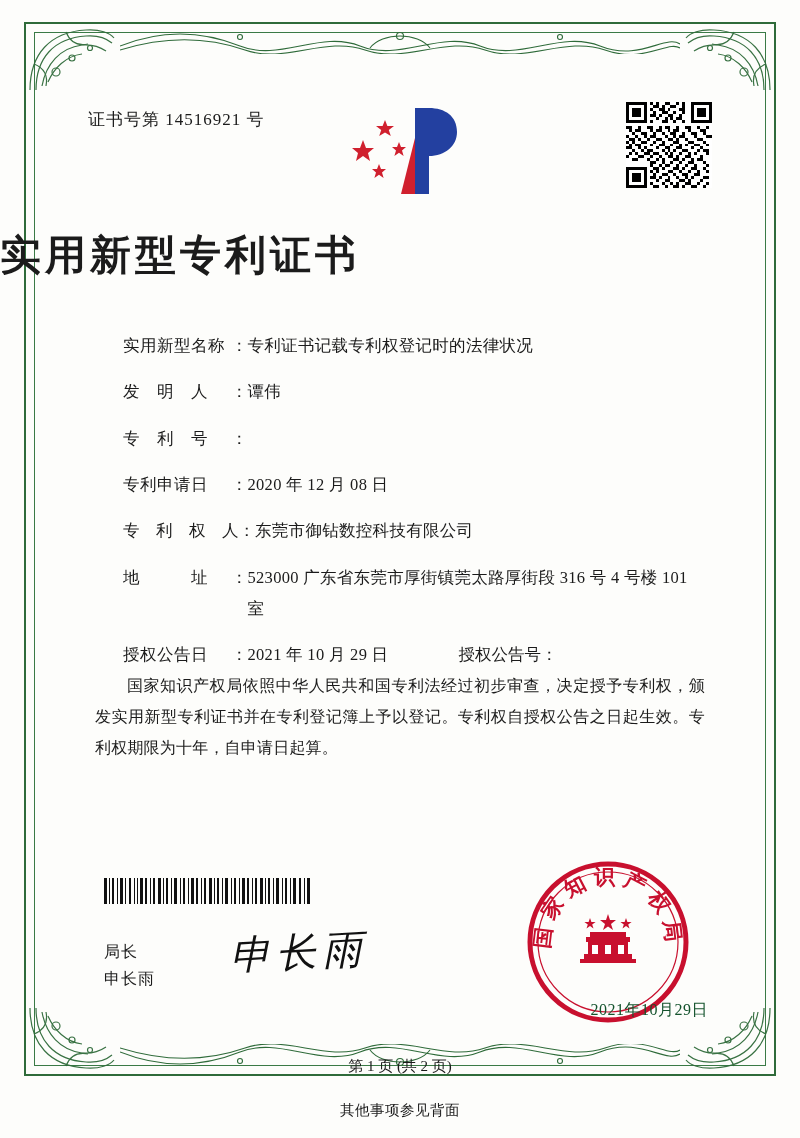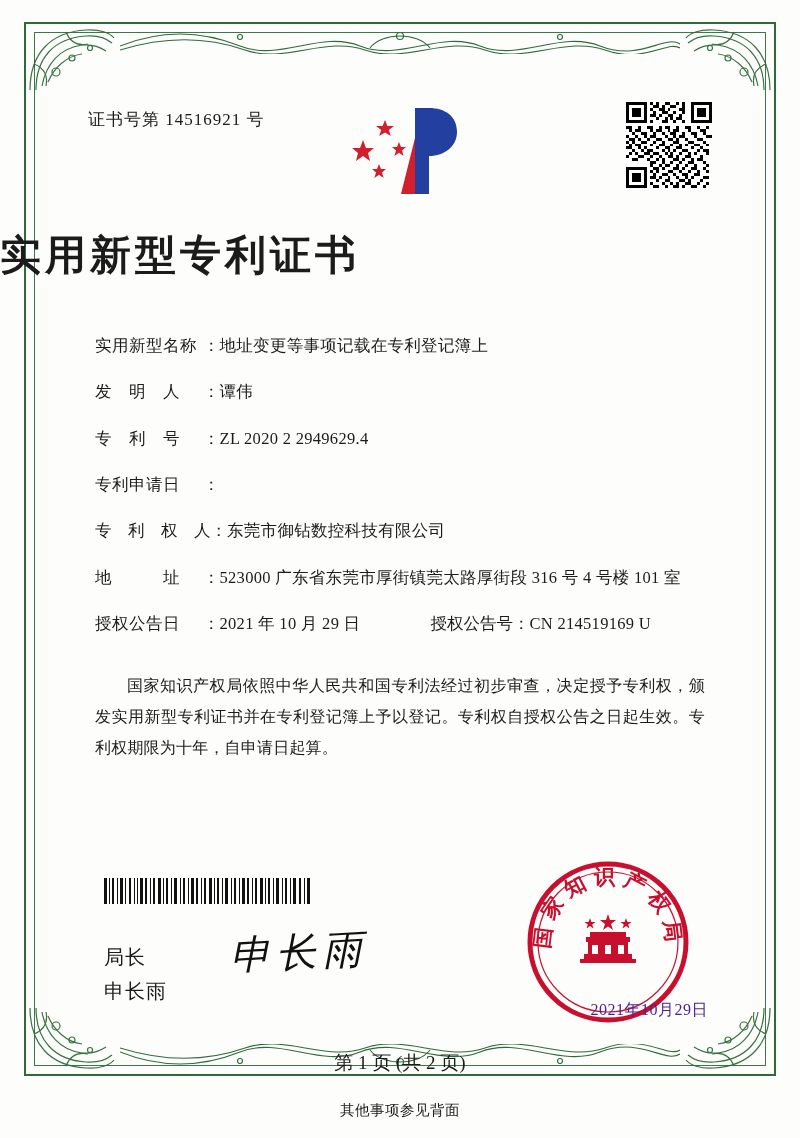--- a/index.html
+++ b/index.html
@@ -109,20 +109,21 @@
   }
   .frow {
     display: flex;
     align-items: flex-start;
     margin-bottom: 15px;
   }
   .flabel {
     flex: 0 0 108px;
     white-space: nowrap;
     letter-spacing: 0.5px;
+    margin-left: 28px;
   }
   .flabel.sp2 { letter-spacing: 0; }
   .fcolon {
     flex: 0 0 14px;
     text-align: left;
   }
   .fvalue {
     flex: 1 1 auto;
     letter-spacing: 0.3px;
   }
@@ -158,23 +159,24 @@
     width: 210px;
     height: 26px;
   }
   .barcode svg { display:block; width:100%; height:100%; }
 
   
   .sig-labels {
     position: absolute;
     left: 104px;
     top: 940px;
-    font-size: 20px;
+    font-size: 16px;
     line-height: 1.7;
     letter-spacing: 1px;
+    font-family: Liberation Mono, monospace;
   }
   .handwriting {
     position: absolute;
     left: 230px;
     top: 925px;
     font-size: 40px;
     font-family: "Liberation Serif", "DejaVu Serif", serif;
     font-style: italic;
     letter-spacing: 6px;
     transform: rotate(-3deg);
@@ -188,31 +190,31 @@
     top: 858px;
     width: 168px;
     height: 168px;
   }
   .seal svg { display:block; }
   .seal-date {
     position: absolute;
     right: 92px;
     top: 1000px;
     font-size: 16px;
-    color: #4c1d95;
+    color: #14532d;
     letter-spacing: 0.5px;
   }
 
   
   .page-num {
     position: absolute;
     left: 0; right: 0;
     bottom: 62px;
     text-align: center;
-    font-size: 19px;
+    font-size: 15px;
   }
   .footnote {
     position: absolute;
     left: 0; right: 0;
     bottom: 18px;
     text-align: center;
     font-size: 14.5px;
     letter-spacing: 0.5px;
   }
 </style>
@@ -539,59 +541,58 @@
     </svg>
   </div>
 
   <div class="title">实用新型专利证书</div>
 
   <div class="fields">
 
     <div class="frow">
       <span class="flabel">实用新型名称</span>
       <span class="fcolon">：</span>
-      <span class="fvalue">地址变更等事项记载在专利登记簿上</span>
+      <span class="fvalue">专利证书记载专利权登记时的法律状况</span>
     </div>
 
     <div class="frow">
       <span class="flabel">发　明　人</span>
       <span class="fcolon">：</span>
       <span class="fvalue">谭伟</span>
     </div>
 
     <div class="frow">
       <span class="flabel">专　利　号</span>
       <span class="fcolon">：</span>
-      <span class="fvalue">ZL 2020 2 2949629.4</span>
     </div>
 
     <div class="frow">
       <span class="flabel">专利申请日</span>
       <span class="fcolon">：</span>
+      <span class="fvalue">2020 年 12 月 08 日</span>
     </div>
 
     <div class="frow">
       <span class="flabel sp2">专　利　权　人</span>
       <span class="fcolon">：</span>
       <span class="fvalue">东莞市御钻数控科技有限公司</span>
     </div>
 
     <div class="frow">
       <span class="flabel">地　　　址</span>
       <span class="fcolon">：</span>
       <span class="fvalue">523000 广东省东莞市厚街镇莞太路厚街段 316 号 4 号楼 101 室</span>
     </div>
 
     <div class="frow inline-two">
       <span class="flabel">授权公告日</span>
       <span class="fcolon">：</span>
       <span class="fvalue">2021 年 10 月 29 日</span>
       <span class="gap"></span>
       <span class="flabel2">授权公告号：</span>
-      <span class="fvalue">CN 214519169 U</span>
     </div>
   </div>
 
   <div class="body-text">
     <p>国家知识产权局依照中华人民共和国专利法经过初步审查，决定授予专利权，颁发实用新型专利证书并在专利登记簿上予以登记。专利权自授权公告之日起生效。专利权期限为十年，自申请日起算。</p>
   </div>
 
   <div class="barcode">
     <svg viewBox="0 0 210 26" preserveAspectRatio="none" shape-rendering="crispEdges">
       <g fill="#111">

